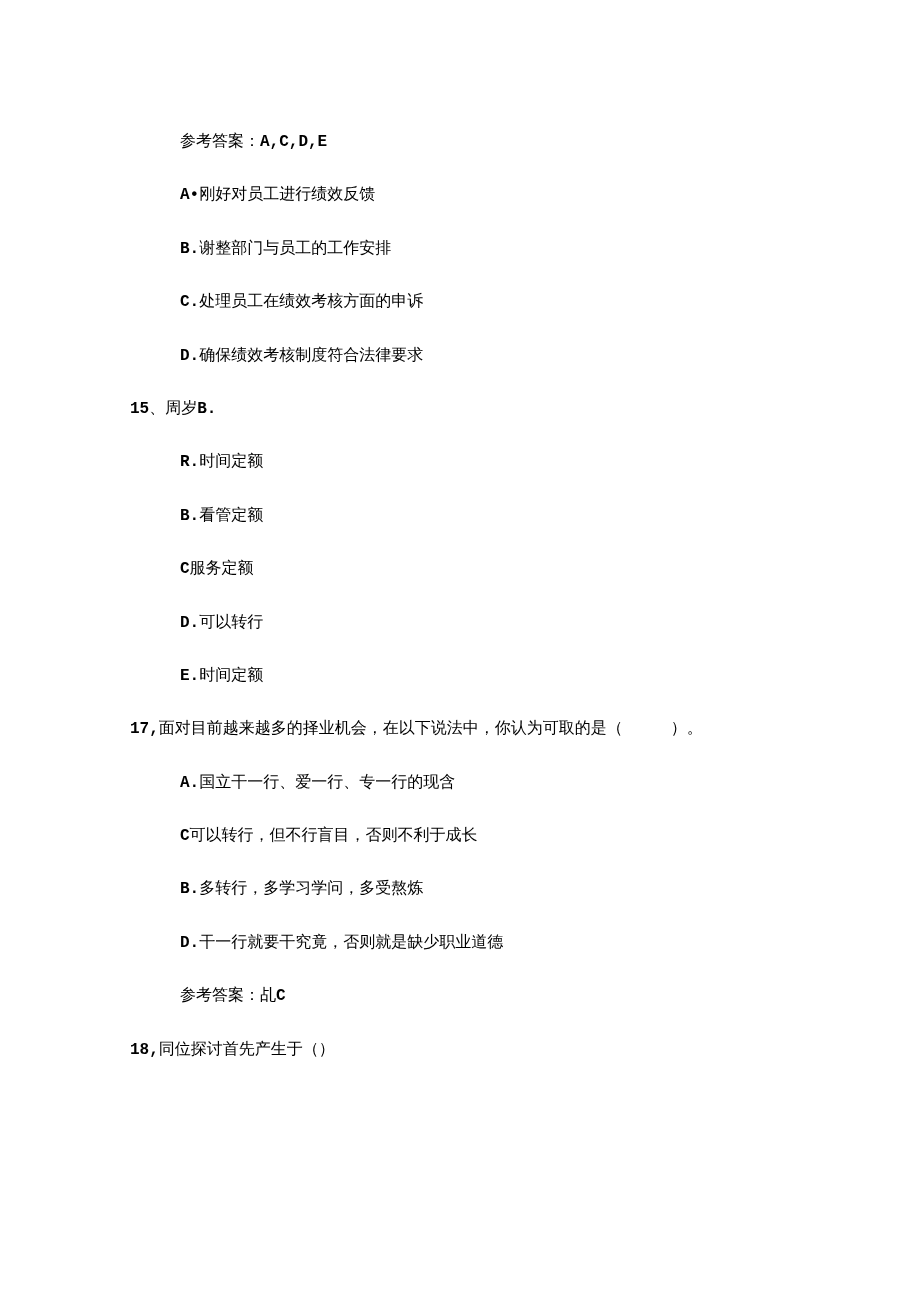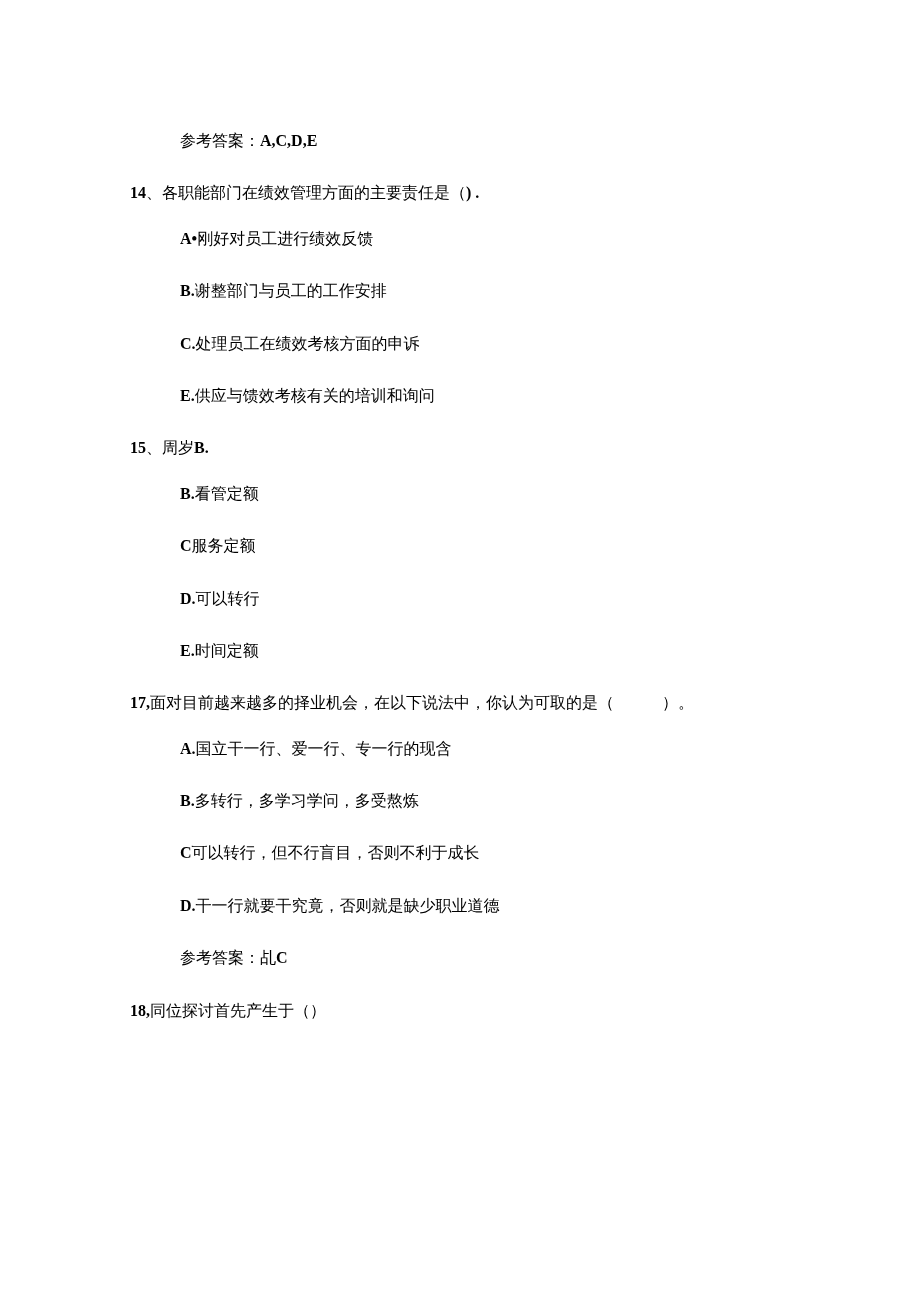--- a/index.html
+++ b/index.html
@@ -18,65 +18,65 @@
   .indent {
     padding-left: 50px;
     margin-bottom: 30px;
     margin-top: 30px;
   }
   .q-line {
     margin-bottom: 6px;
     margin-top: 6px;
   }
   .bold {
-    font-family: Liberation Serif, serif;
+    font-family: Liberation Mono, monospace;
     font-weight: bold;
   }
   .option {
     padding-left: 50px;
     margin-bottom: 30px;
-    margin-top: 23px;
+    margin-top: 30px;
   }
   .tight {
     margin-bottom: 2px;
     margin-top: 4px;
   }
 </style>
 </head>
 <body>
 
 <div class="page">
 
   <div class="indent">
     <span>参考答案：</span><span class="bold">A,C,D,E</span>
   </div>
 
-  <div class="q-line">
-    <span class="bold">14</span><span>、</span><span>各职能部门在绩效管理方面的主要责任是（</span><span class="bold">) .</span>
-  </div>
 
   <div class="option">
     <span class="bold">A•</span><span>刚好对员工进行绩效反馈</span>
   </div>
   <div class="option">
     <span class="bold">B.</span><span>谢整部门与员工的工作安排</span>
   </div>
   <div class="option">
     <span class="bold">C.</span><span>处理员工在绩效考核方面的申诉</span>
   </div>
   <div class="option">
-    <span class="bold">E.</span><span>供应与馈效考核有关的培训和询问</span>
+    <span class="bold">D.</span><span>确保绩效考核制度符合法律要求</span>
   </div>
 
 
   <div class="q-line tight">
     <span class="bold">15</span><span>、</span><span>周岁</span><span class="bold">B.</span>
   </div>
 
 
+  <div class="option">
+    <span class="bold">R.</span><span>时间定额</span>
+  </div>
   <div class="option">
     <span class="bold">B.</span><span>看管定额</span>
   </div>
   <div class="option">
     <span class="bold">C</span><span>服务定额</span>
   </div>
   <div class="option">
     <span class="bold">D.</span><span>可以转行</span>
   </div>
   <div class="option">
@@ -85,24 +85,24 @@
 
 
   <div class="q-line tight">
     <span class="bold">17,</span><span>面对目前越来越多的择业机会，在以下说法中，你认为可取的是（　　　）。</span>
   </div>
 
   <div class="option">
     <span class="bold">A.</span><span>国立干一行、爱一行、专一行的现含</span>
   </div>
   <div class="option">
-    <span class="bold">B.</span><span>多转行，多学习学问，多受熬炼</span>
+    <span class="bold">C</span><span>可以转行，但不行盲目，否则不利于成长</span>
   </div>
   <div class="option">
-    <span class="bold">C</span><span>可以转行，但不行盲目，否则不利于成长</span>
+    <span class="bold">B.</span><span>多转行，多学习学问，多受熬炼</span>
   </div>
   <div class="option">
     <span class="bold">D.</span><span>干一行就要干究竟，否则就是缺少职业道德</span>
   </div>
 
   <div class="indent">
     <span>参考答案：乩</span><span class="bold">C</span>
   </div>
 
   <div class="q-line tight">

